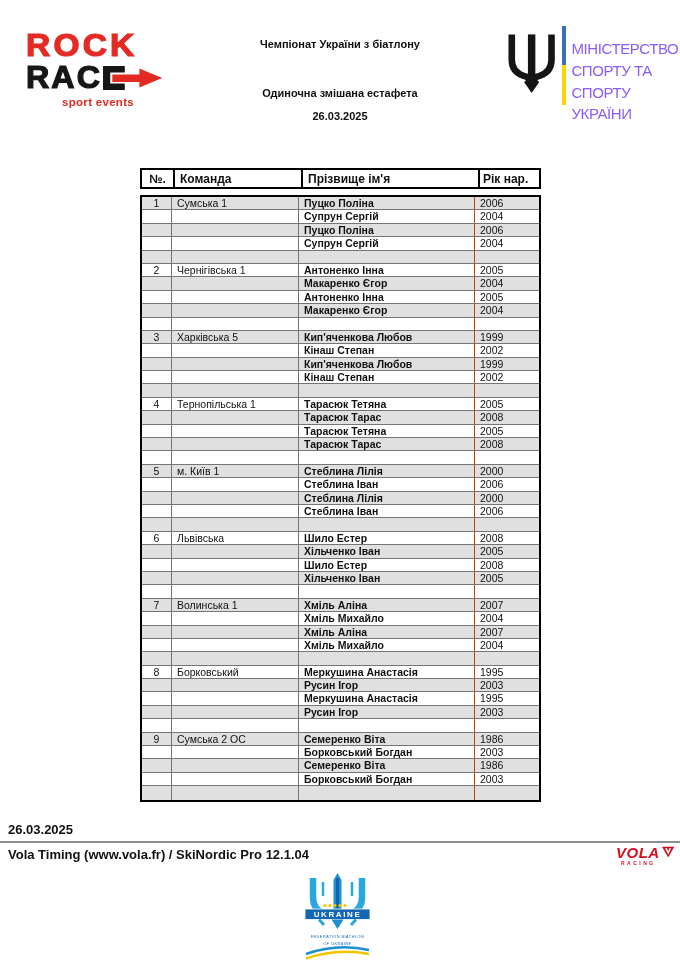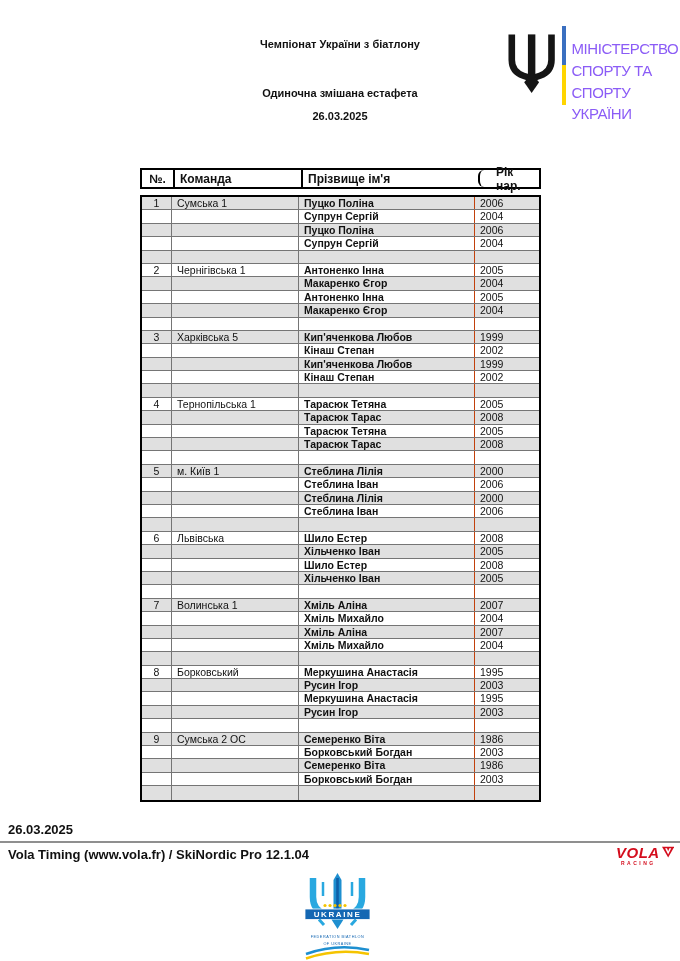--- a/index.html
+++ b/index.html
@@ -26,21 +26,21 @@
   .min-text{font-size:15px;line-height:1.45;letter-spacing:-0.4px;padding-top:13px;color:#8b5cf6;}
 
   
   .thead{position:absolute;left:140px;top:168px;width:401px;height:21px;display:flex;
          border:2px solid #000;box-sizing:border-box;background:#fff;
          font-weight:bold;font-size:12px;align-items:center;}
   .th{box-sizing:border-box;height:100%;display:flex;align-items:center;}
   .th-num{width:31px;justify-content:center;}
   .th-team{width:128px;padding-left:5px;border-left:2px solid #000;}
   .th-person{width:177px;padding-left:5px;border-left:2px solid #000;}
-  .th-year{flex:1;padding-left:16px;border-left:2px solid #000;border-radius:6px;}
+  .th-year{flex:1;padding-left:3px;border-left:2px solid #000;}
 
   .tbody{position:absolute;left:140px;top:195px;width:401px;border:2px solid #000;
          box-sizing:border-box;background:#fff;}
   .trow{display:flex;height:13.4px;box-sizing:border-box;border-bottom:1px solid #757575;}
   .trow:last-child{border-bottom:none;}
   .trow.shade{background:#e0e0e0;}
   .c{box-sizing:border-box;font-size:10.5px;line-height:12.5px;overflow:hidden;white-space:nowrap;}
   .c-num{width:30px;text-align:center;border-right:1px solid #757575;}
   .c-team{width:127px;padding-left:5px;border-right:1px solid #757575;}
   .c-person{width:176px;padding-left:5px;font-weight:bold;border-right:1px solid #c2410c;}
@@ -55,20 +55,32 @@
   .vola-row{display:flex;align-items:flex-end;}
   .vola-word{color:#d40d1d;font-style:italic;font-weight:bold;font-size:15px;letter-spacing:0.5px;line-height:1;}
   .vola-sub{display:block;font-size:5px;color:#d40d1d;letter-spacing:2.5px;margin-left:5px;margin-top:0px;font-weight:bold;}
   .fed-logo{position:absolute;left:300px;top:873px;}
 </style>
 </head>
 <body>
 
 <div class="page">
 
+  <div class="rockrace">
+    <div class="rr-rock">ROCK</div>
+    <div class="rr-race-row">
+      <span class="rr-race">RAC</span>
+      <svg class="rr-earrow" width="58" height="26" viewBox="0 0 58 26">
+        <path d="M0,1 H21 V7.5 H7 V18.5 H21 V25 H0 Z" fill="#161616"></path>
+        <rect x="9" y="9.5" width="29" height="7.5" fill="#e32b24"></rect>
+        <polygon points="35,3.5 57,13 35,22.5" fill="#e32b24"></polygon>
+      </svg>
+    </div>
+    <div class="rr-sub">sport events</div>
+  </div>
 
   <div class="titles-line t1">Чемпіонат України з біатлону</div>
   <div class="titles-line t2">Одиночна змішана естафета</div>
   <div class="titles-line t3">26.03.2025</div>
 
   <div class="ministry">
     <svg width="62" height="80" viewBox="0 0 62 80">
       <g fill="none" stroke="#151515">
         <path d="M7,3 V34 Q7,48 21,53 L27,55" stroke-width="8"></path>
         <path d="M55,3 V34 Q55,48 41,53 L35,55" stroke-width="8"></path>

